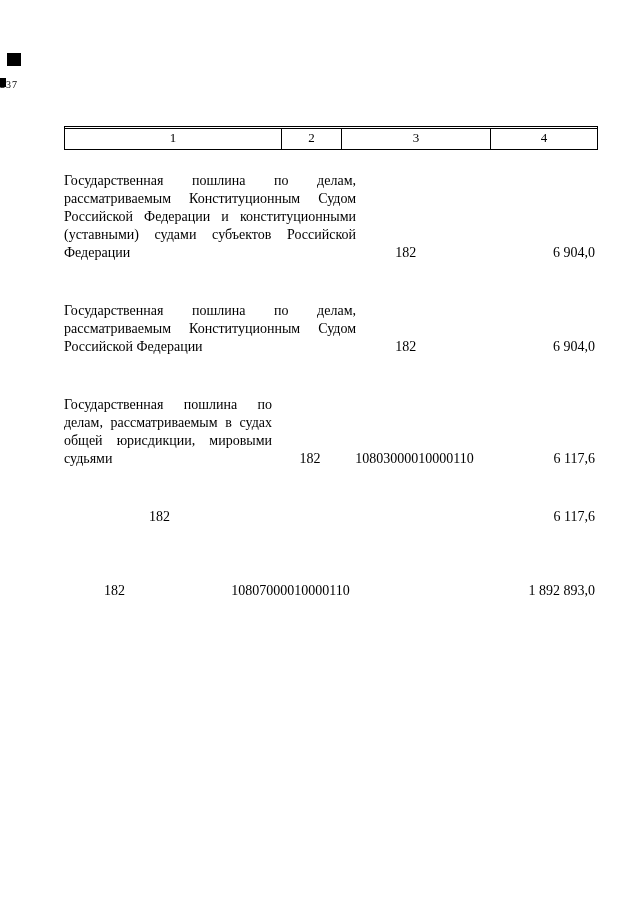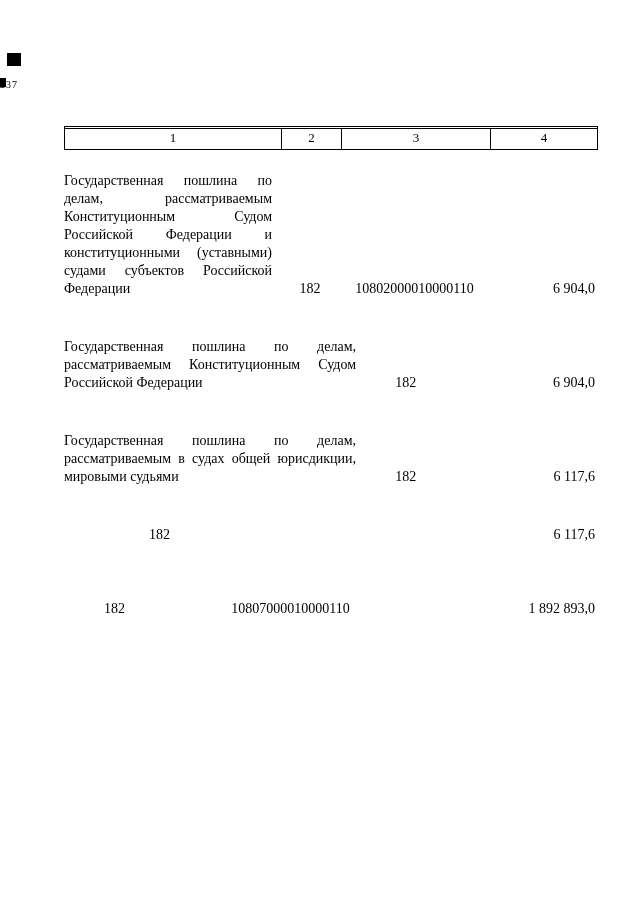--- a/index.html
+++ b/index.html
@@ -97,37 +97,37 @@
       <div class="hc c2">2</div>
       <div class="hc c3">3</div>
       <div class="hc c4">4</div>
     </div>
 
     <div class="trow">
       <div class="tc c1">
         <p>Государственная пошлина по делам, рассматриваемым Конституционным Судом Российской Федерации и конституционными (уставными) судами субъектов Российской Федерации</p>
       </div>
       <div class="tc c2">182</div>
-      <div class="tc c3">10802000010000110</div>
       <div class="tc c4">6 904,0</div>
     </div>
 
     <div class="trow">
       <div class="tc c1">
         <p>Государственная пошлина по делам, рассматриваемым Конституционным Судом Российской Федерации</p>
       </div>
       <div class="tc c2">182</div>
       <div class="tc c4">6 904,0</div>
     </div>
 
     <div class="trow">
       <div class="tc c1">
         <p>Государственная пошлина по делам, рассматриваемым в судах общей юрисдикции, мировыми судьями</p>
       </div>
       <div class="tc c2">182</div>
+      <div class="tc c3">10803000010000110</div>
       <div class="tc c4">6 117,6</div>
     </div>
 
     <div class="trow">
       <div class="tc c2">182</div>
       <div class="tc c4">6 117,6</div>
     </div>
 
     <div class="trow gap-lg">
       <div class="tc c2">182</div>

